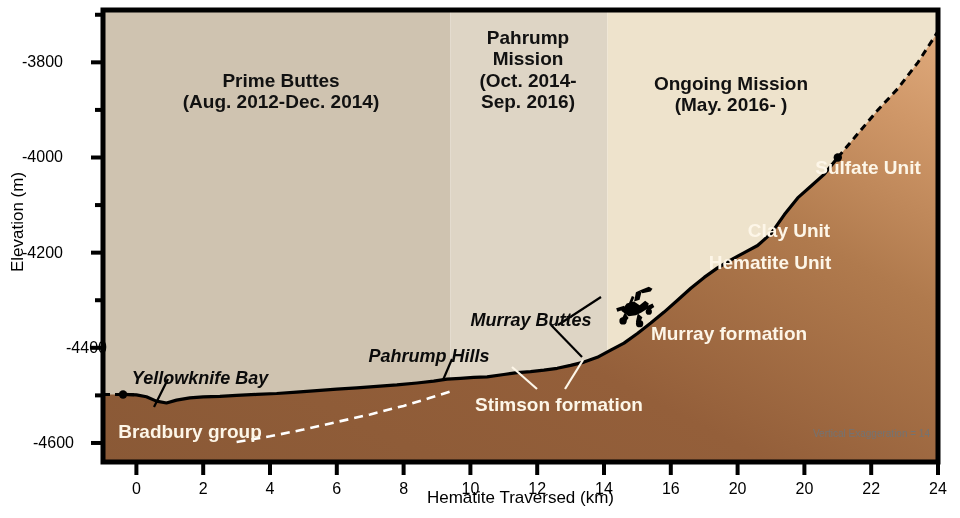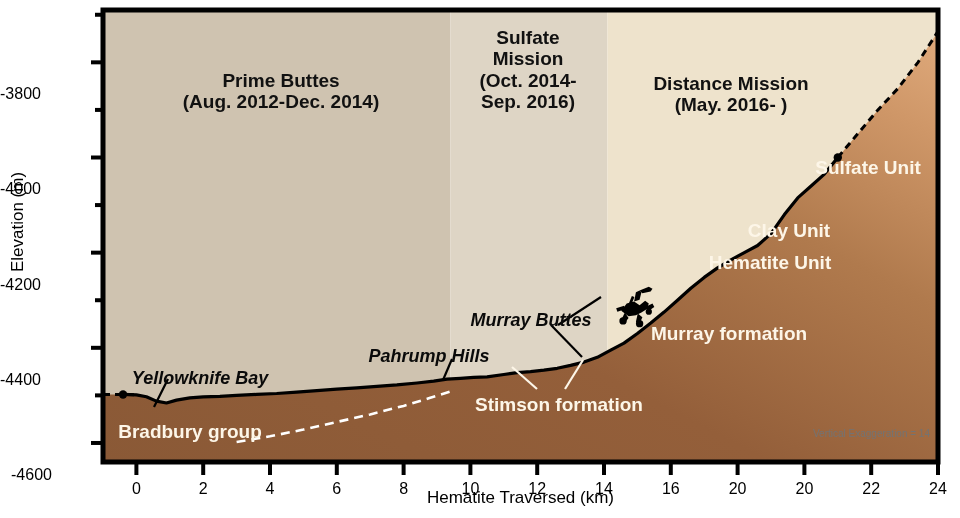--- a/index.html
+++ b/index.html
@@ -40,23 +40,22 @@
     width: 835px;
     text-align: center;
   }
   .tick-text {
     position: absolute;
     font-size: 16px;
     color: #000;
     white-space: nowrap;
   }
   .ytick-text {
-    text-align: left;
+    text-align: center;
     transform: translateY(-9px);
-    margin-top: 32px;
   }
   .xtick-text {
     text-align: center;
     transform: translateX(-50%);
   }
   .plot-label {
     position: absolute;
     white-space: nowrap;
     pointer-events: none;
   }
@@ -177,21 +176,21 @@
   </svg>
 
   <div class="axis-title" id="ylabel">Elevation (m)</div>
 
   <div class="axis-title" id="xlabel">Hematite Traversed (km)</div>
 
   <div id="ytick-labels">
       <div class="tick-text ytick-text" style="left: 0px; top: 62.3368px; width: 85px;">-3800</div>
       <div class="tick-text ytick-text" style="left: 0px; top: 157.495px; width: 85px;">-4000</div>
       <div class="tick-text ytick-text" style="left: 0px; top: 252.653px; width: 85px;">-4200</div>
-      <div class="tick-text ytick-text" style="left: 0px; top: 347.811px; width: 85px;">-4400</div>
+      <div class="tick-text ytick-text" style="left: 0px; top: 347.811px; width: 85px; padding-left: 44px;">-4400</div>
       <div class="tick-text ytick-text" style="left: 0px; top: 442.968px; width: 85px; padding-left: 11px;">-4600</div>
     </div>
   <div id="xtick-labels">
       <div class="tick-text xtick-text" style="left: 136.4px; top: 480px;">0</div>
       <div class="tick-text xtick-text" style="left: 203.2px; top: 480px;">2</div>
       <div class="tick-text xtick-text" style="left: 270px; top: 480px;">4</div>
       <div class="tick-text xtick-text" style="left: 336.8px; top: 480px;">6</div>
       <div class="tick-text xtick-text" style="left: 403.6px; top: 480px;">8</div>
       <div class="tick-text xtick-text" style="left: 470.4px; top: 480px;">10</div>
       <div class="tick-text xtick-text" style="left: 537.2px; top: 480px;">12</div>
@@ -202,27 +201,27 @@
       <div class="tick-text xtick-text" style="left: 871.2px; top: 480px;">22</div>
       <div class="tick-text xtick-text" style="left: 938px; top: 480px;">24</div>
     </div>
 
   <div id="mission-label-layer">
       <div class="plot-label mission-label" style="left: 281px; top: 70px;">
         <div>Prime Buttes</div>
         <div>(Aug. 2012-Dec. 2014)</div>
       </div>
       <div class="plot-label mission-label" style="left: 528px; top: 27px;">
-        <div>Sulfate</div>
+        <div>Pahrump</div>
         <div>Mission</div>
         <div>(Oct. 2014-</div>
         <div>Sep. 2016)</div>
       </div>
       <div class="plot-label mission-label" style="left: 731px; top: 73px;">
-        <div>Distance Mission</div>
+        <div>Ongoing Mission</div>
         <div>(May. 2016- )</div>
       </div>
     </div>
   <div id="unit-label-layer">
       <div class="plot-label unit-label-white" style="left: 868px; top: 157px;">Sulfate Unit</div>
       <div class="plot-label unit-label-white" style="left: 789px; top: 220px;">Clay Unit</div>
       <div class="plot-label unit-label-white" style="left: 770px; top: 252px;">Hematite Unit</div>
       <div class="plot-label unit-label-white" style="left: 729px; top: 323px;">Murray formation</div>
       <div class="plot-label unit-label-white" style="left: 559px; top: 394px;">Stimson formation</div>
       <div class="plot-label unit-label-white" style="left: 190px; top: 421px;">Bradbury group</div>

